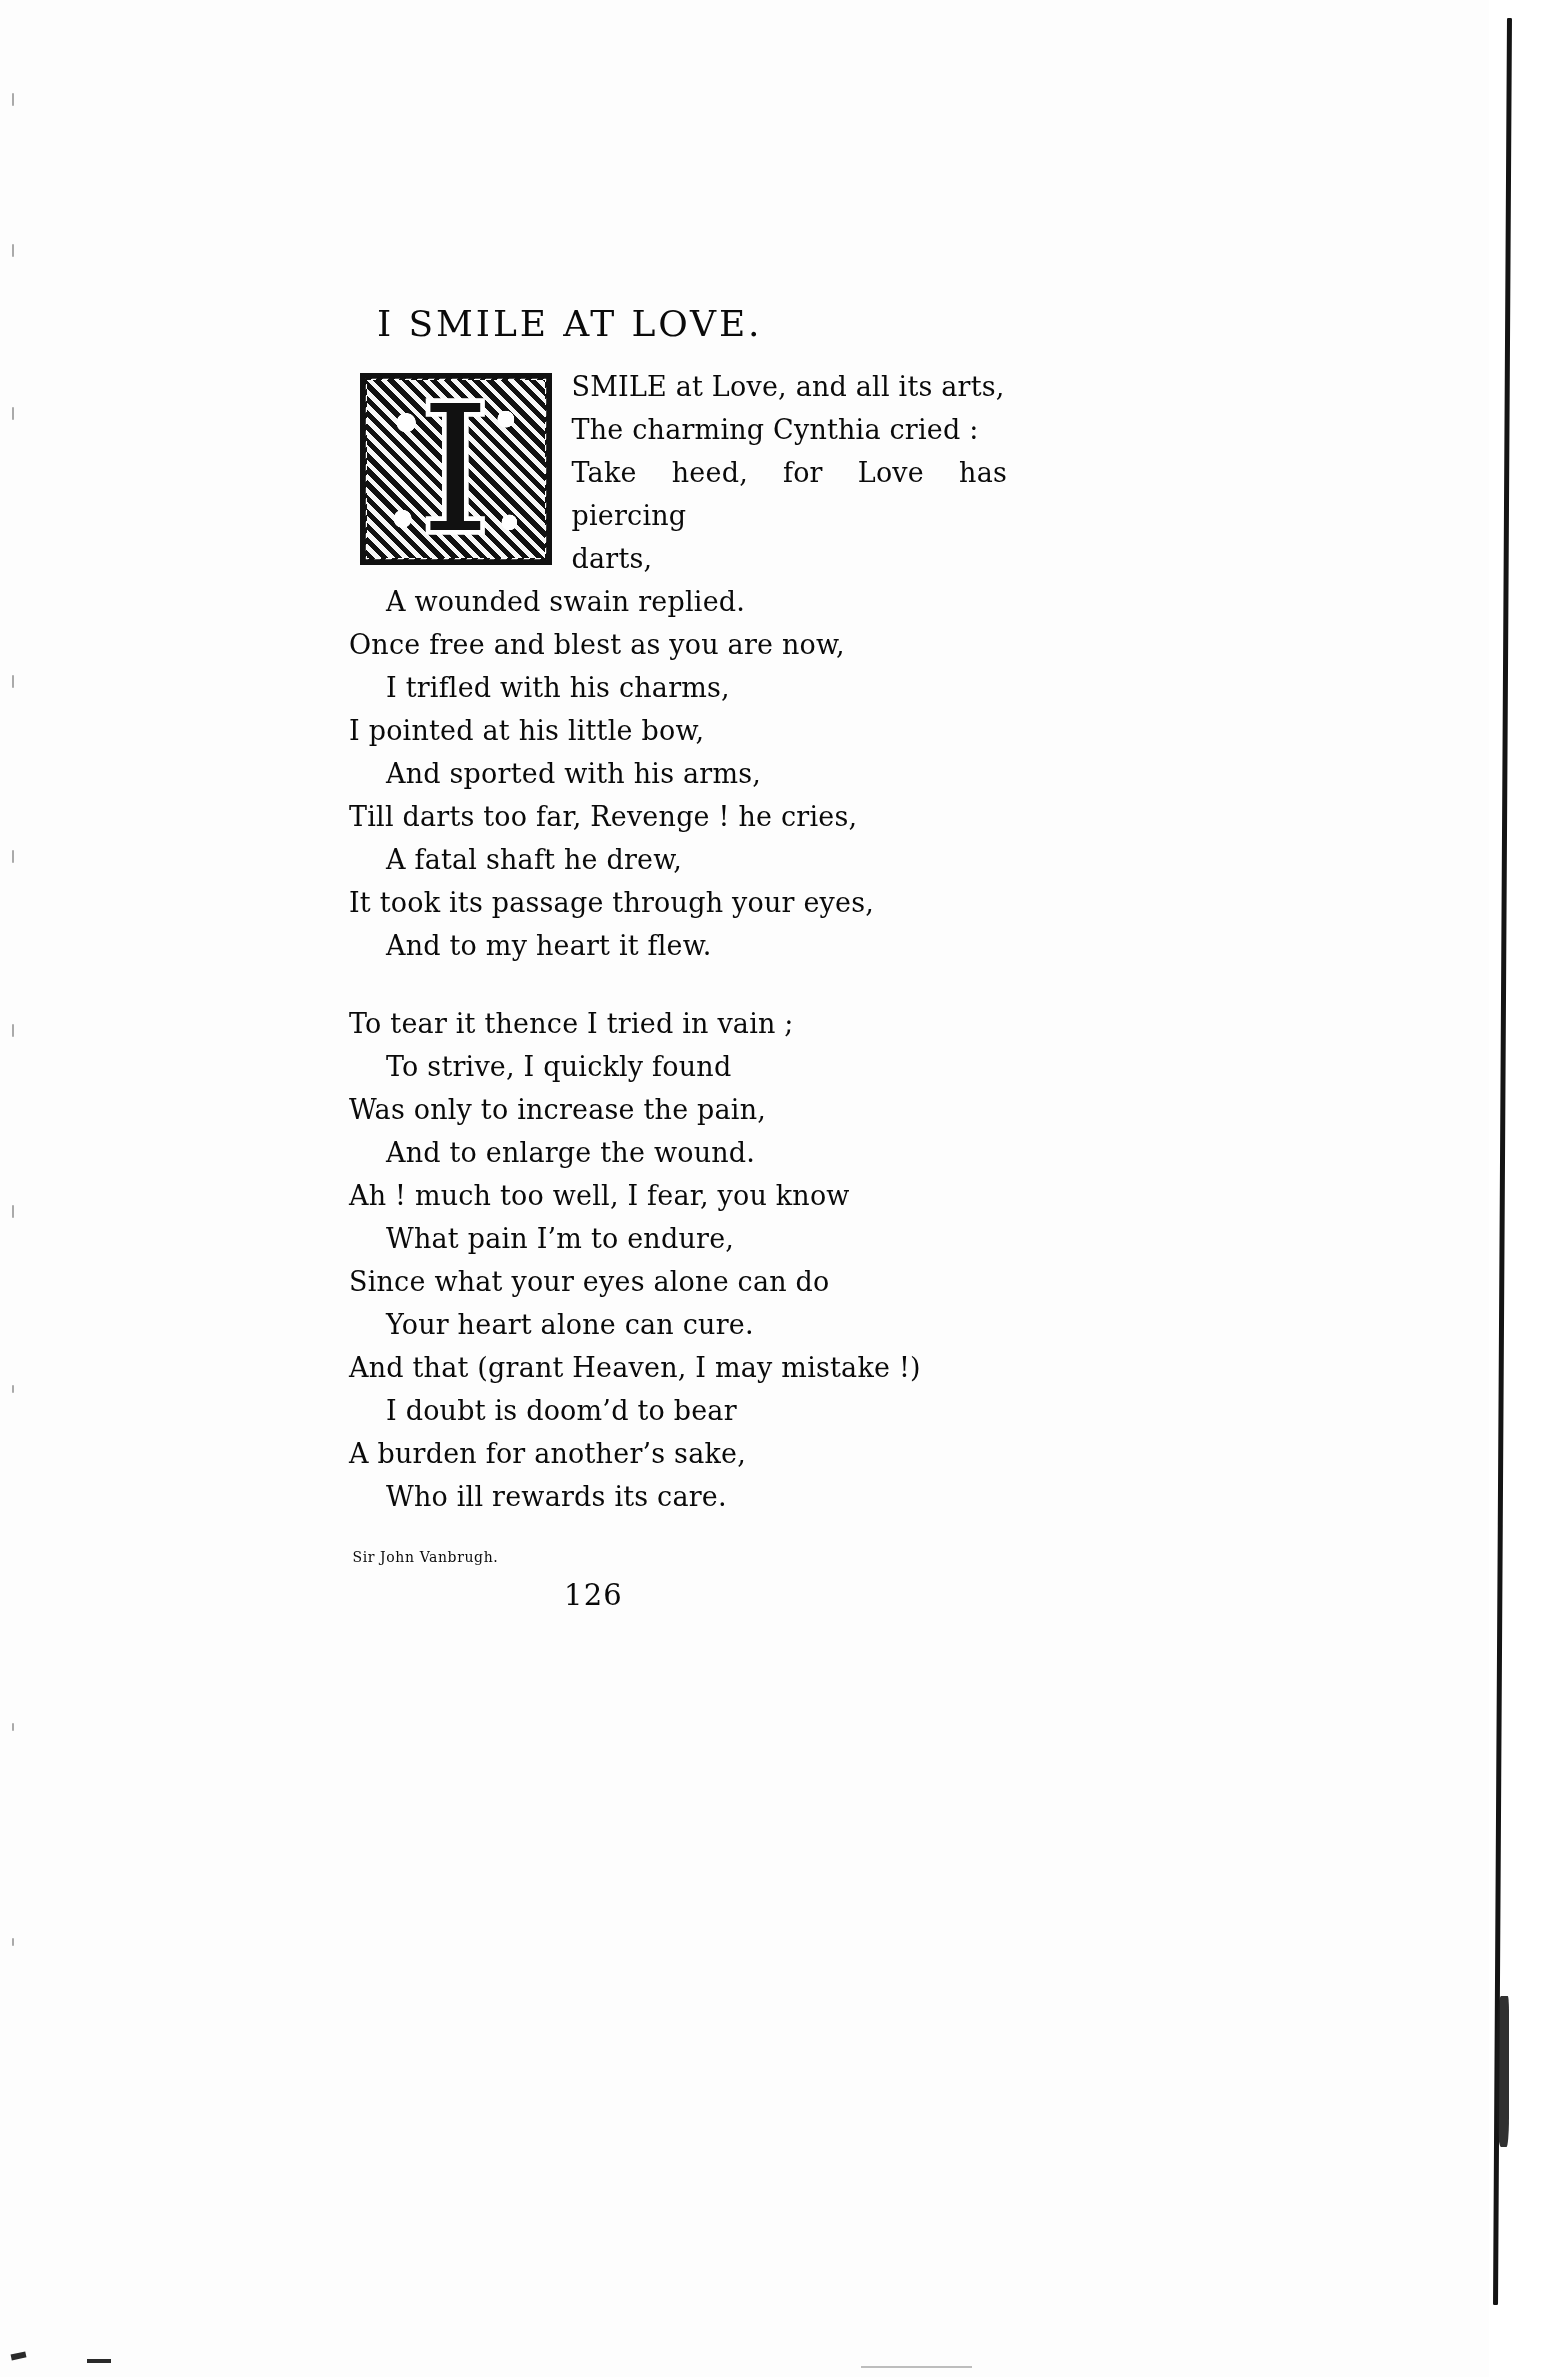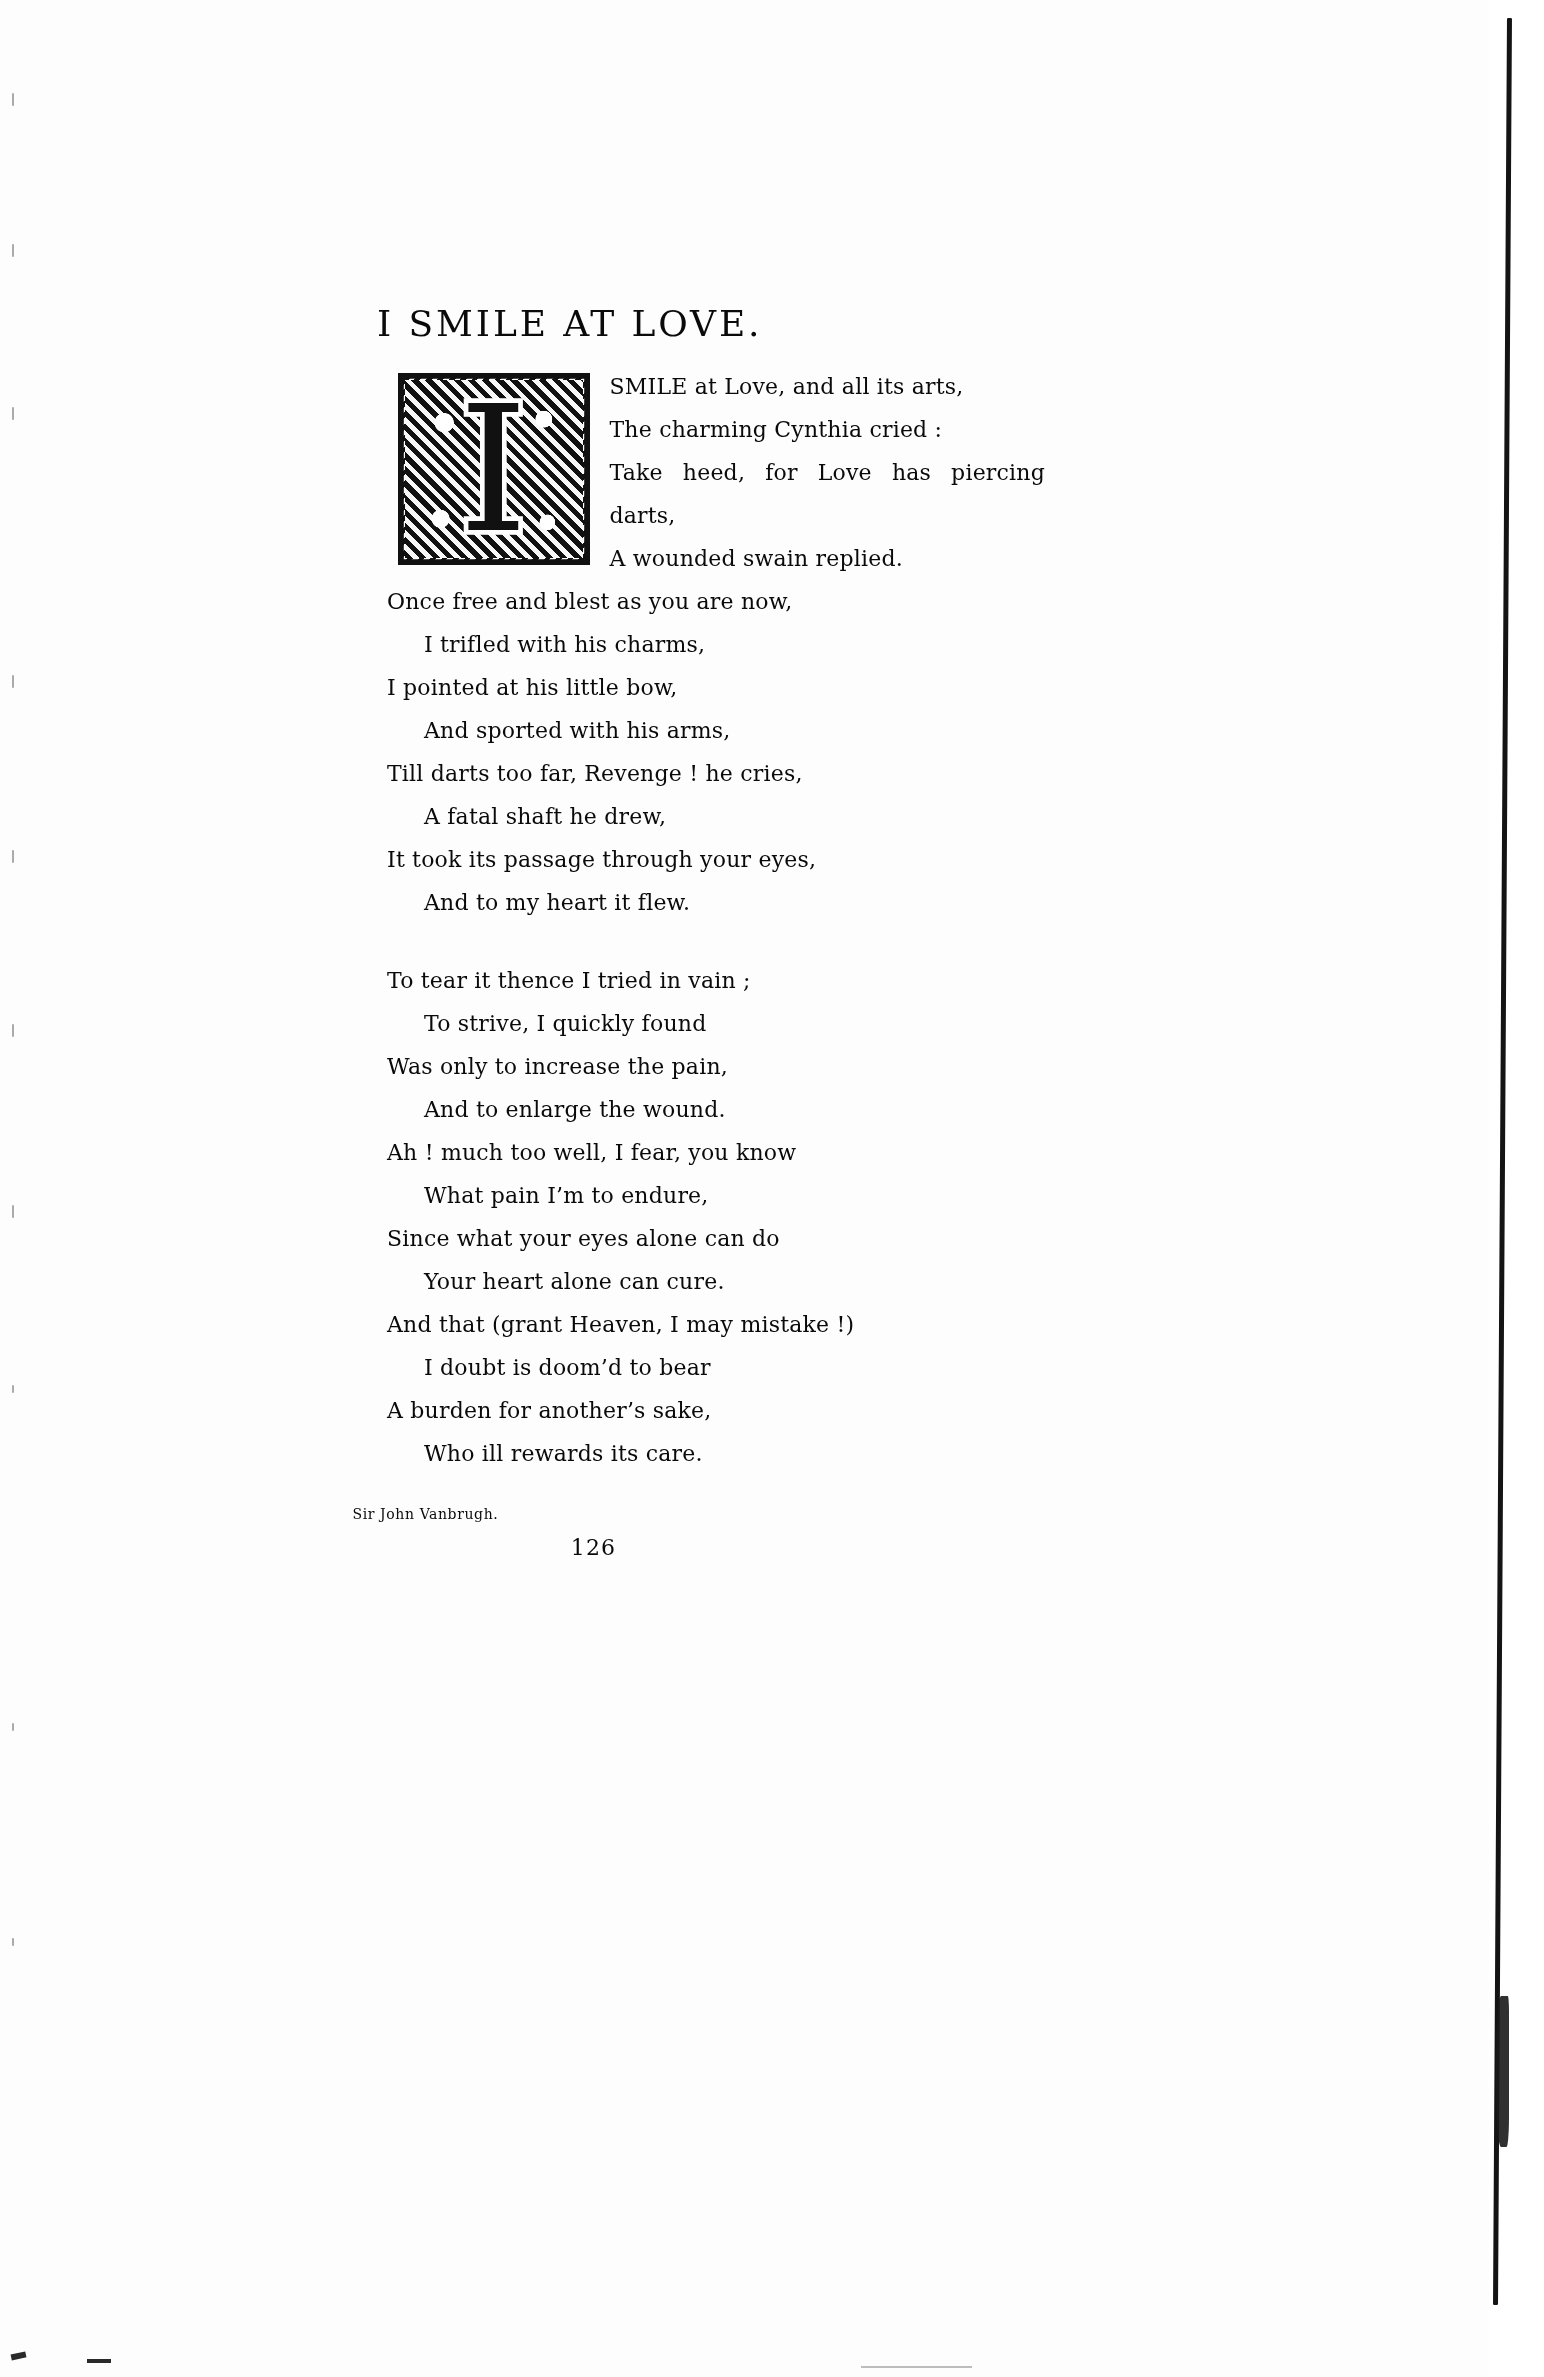--- a/index.html
+++ b/index.html
@@ -97,24 +97,23 @@
   .page-title {
     font-family: "DejaVu Serif", serif;
     font-size: 36px;
     letter-spacing: 2.9px;
     margin: 0 0 21px 28px;
     font-weight: 400;
     white-space: nowrap;
   }
 
   .stanza {
-    font-size: 22px;
+    font-size: 27px;
     line-height: 43px;
     letter-spacing: 0.2px;
-    margin-left: 38px;
   }
   .stanza .vline {
     white-space: pre-wrap;
     margin: 0;
   }
   .indent-1 { padding-left: 0; }
   .indent-2 { padding-left: 37px; }
   .indent-3 { padding-left: 74px; }
 
   
@@ -174,21 +173,21 @@
 
   .attribution {
     font-size: 14px;
     letter-spacing: 0.6px;
     margin-top: 31px;
     padding-left: 3.5px;
   }
   .folio {
     margin-top: 12.8px;
     text-align: center;
-    font-size: 22px;
+    font-size: 29px;
     letter-spacing: 1.2px;
     width: 489px;
   }
 </style>
 </head>
 <body>
 
 <div class="page-scan">
   <div class="left-speckle">
     <i style="top:93px"></i>

